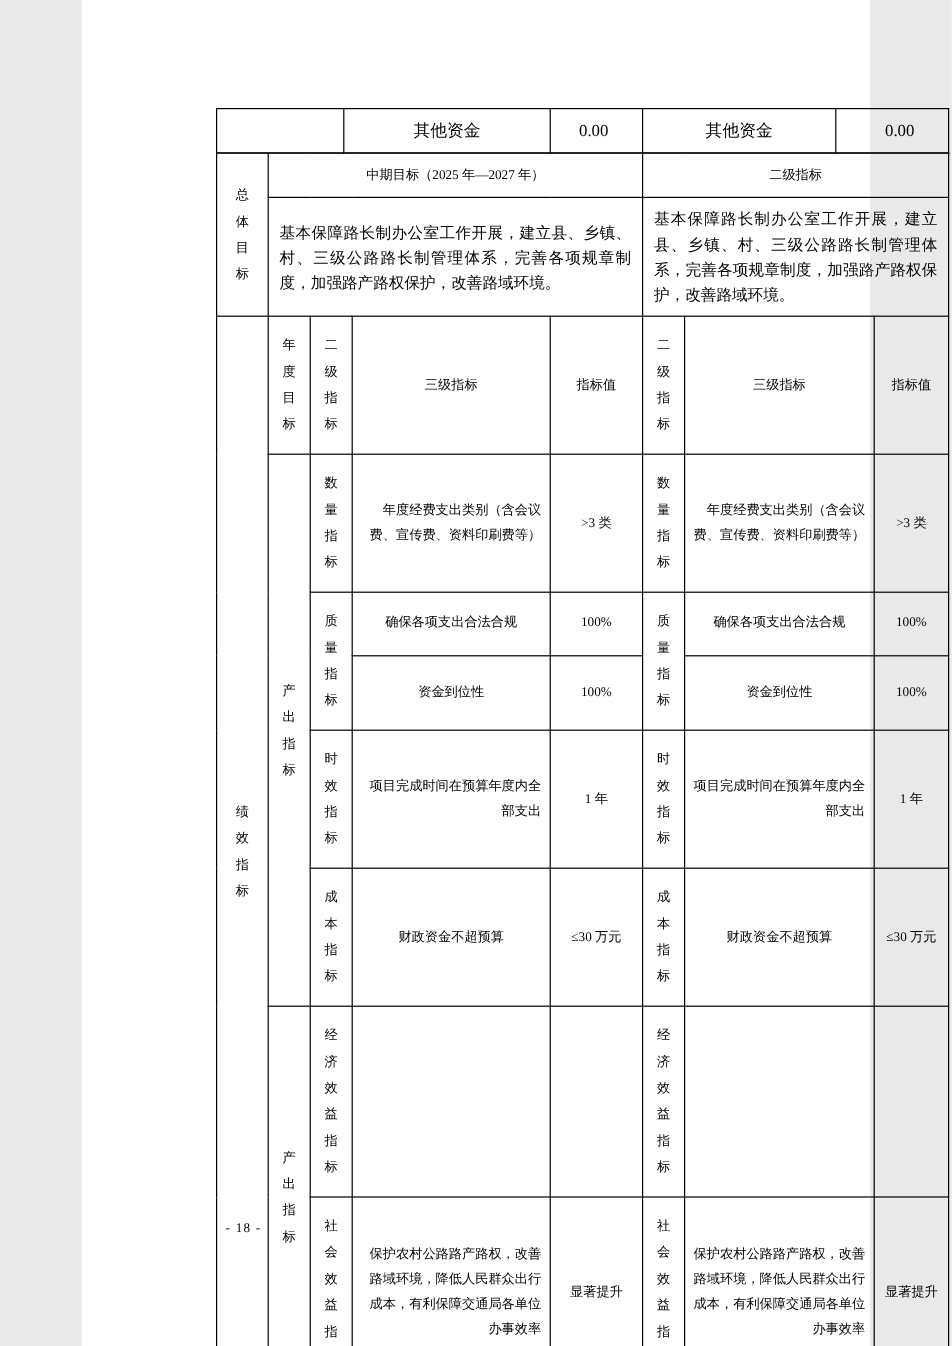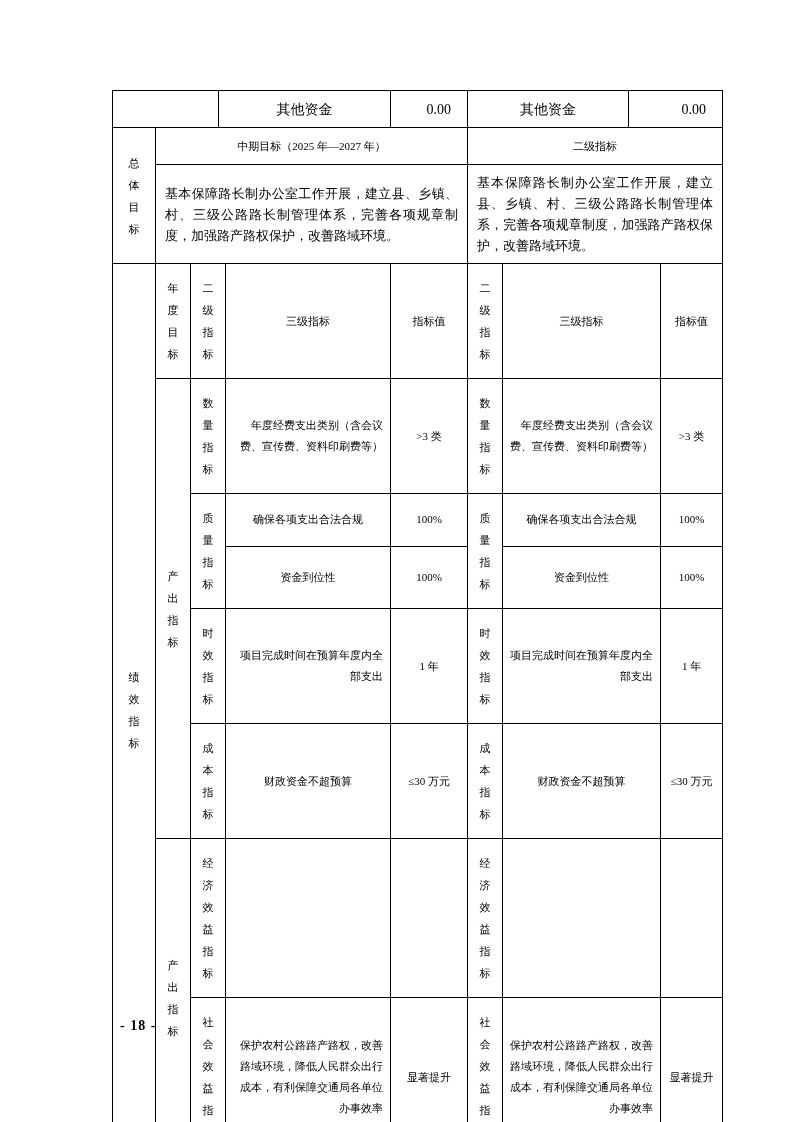--- a/index.html
+++ b/index.html
@@ -1,19 +1,19 @@
 <!DOCTYPE html>
 <html><head>
 <meta charset="utf-8">
 <style>
   * { box-sizing: border-box; }
   html, body { margin: 0; padding: 0; background: #e9e9e9; }
   .page {
     position: relative;
-    width: 793px;
+    width: 657px;
     height: 1122px;
     margin: 0 auto;
     background: #ffffff;
     font-family: "Liberation Serif", "DejaVu Serif", serif;
     color: #000;
   }
   .tables { position: absolute; left: 112px; top: 90px; width: 610px; }
   table.t {
     border-collapse: collapse;
     table-layout: fixed;
@@ -25,44 +25,43 @@
     border: 1px solid #000;
     text-align: center;
     vertical-align: middle;
     font-size: 11px;
     line-height: 21px;
     padding: 2px 4px;
     overflow: hidden;
     word-break: break-all;
   }
   .t.top td { font-size: 14px; }
-  .t td.num { text-align: right; padding-right: 16px; }
+  .t td.num { text-align: right; padding-right: 28px; }
   .t td.cl { text-align: right; padding: 4px 7px; }
   .t td.goal {
     text-align: justify;
     text-align-last: left;
     font-size: 13px;
     line-height: 21px;
     padding: 7px 9px;
     vertical-align: middle;
   }
   .vert {
     width: 1em;
     margin: 11px auto;
     word-break: break-all;
     line-height: 22px;
     text-align: center;
   }
   .pageno {
     position: absolute;
     left: 120px;
     top: 1018px;
-    font-size: 14px;
+    font-size: 11px;
     letter-spacing: 1px;
-    font-weight: bold;
   }
 </style>
 </head>
 <body>
 
 <div class="page">
   <div class="tables">
 
     <table class="t top">
       <colgroup>

